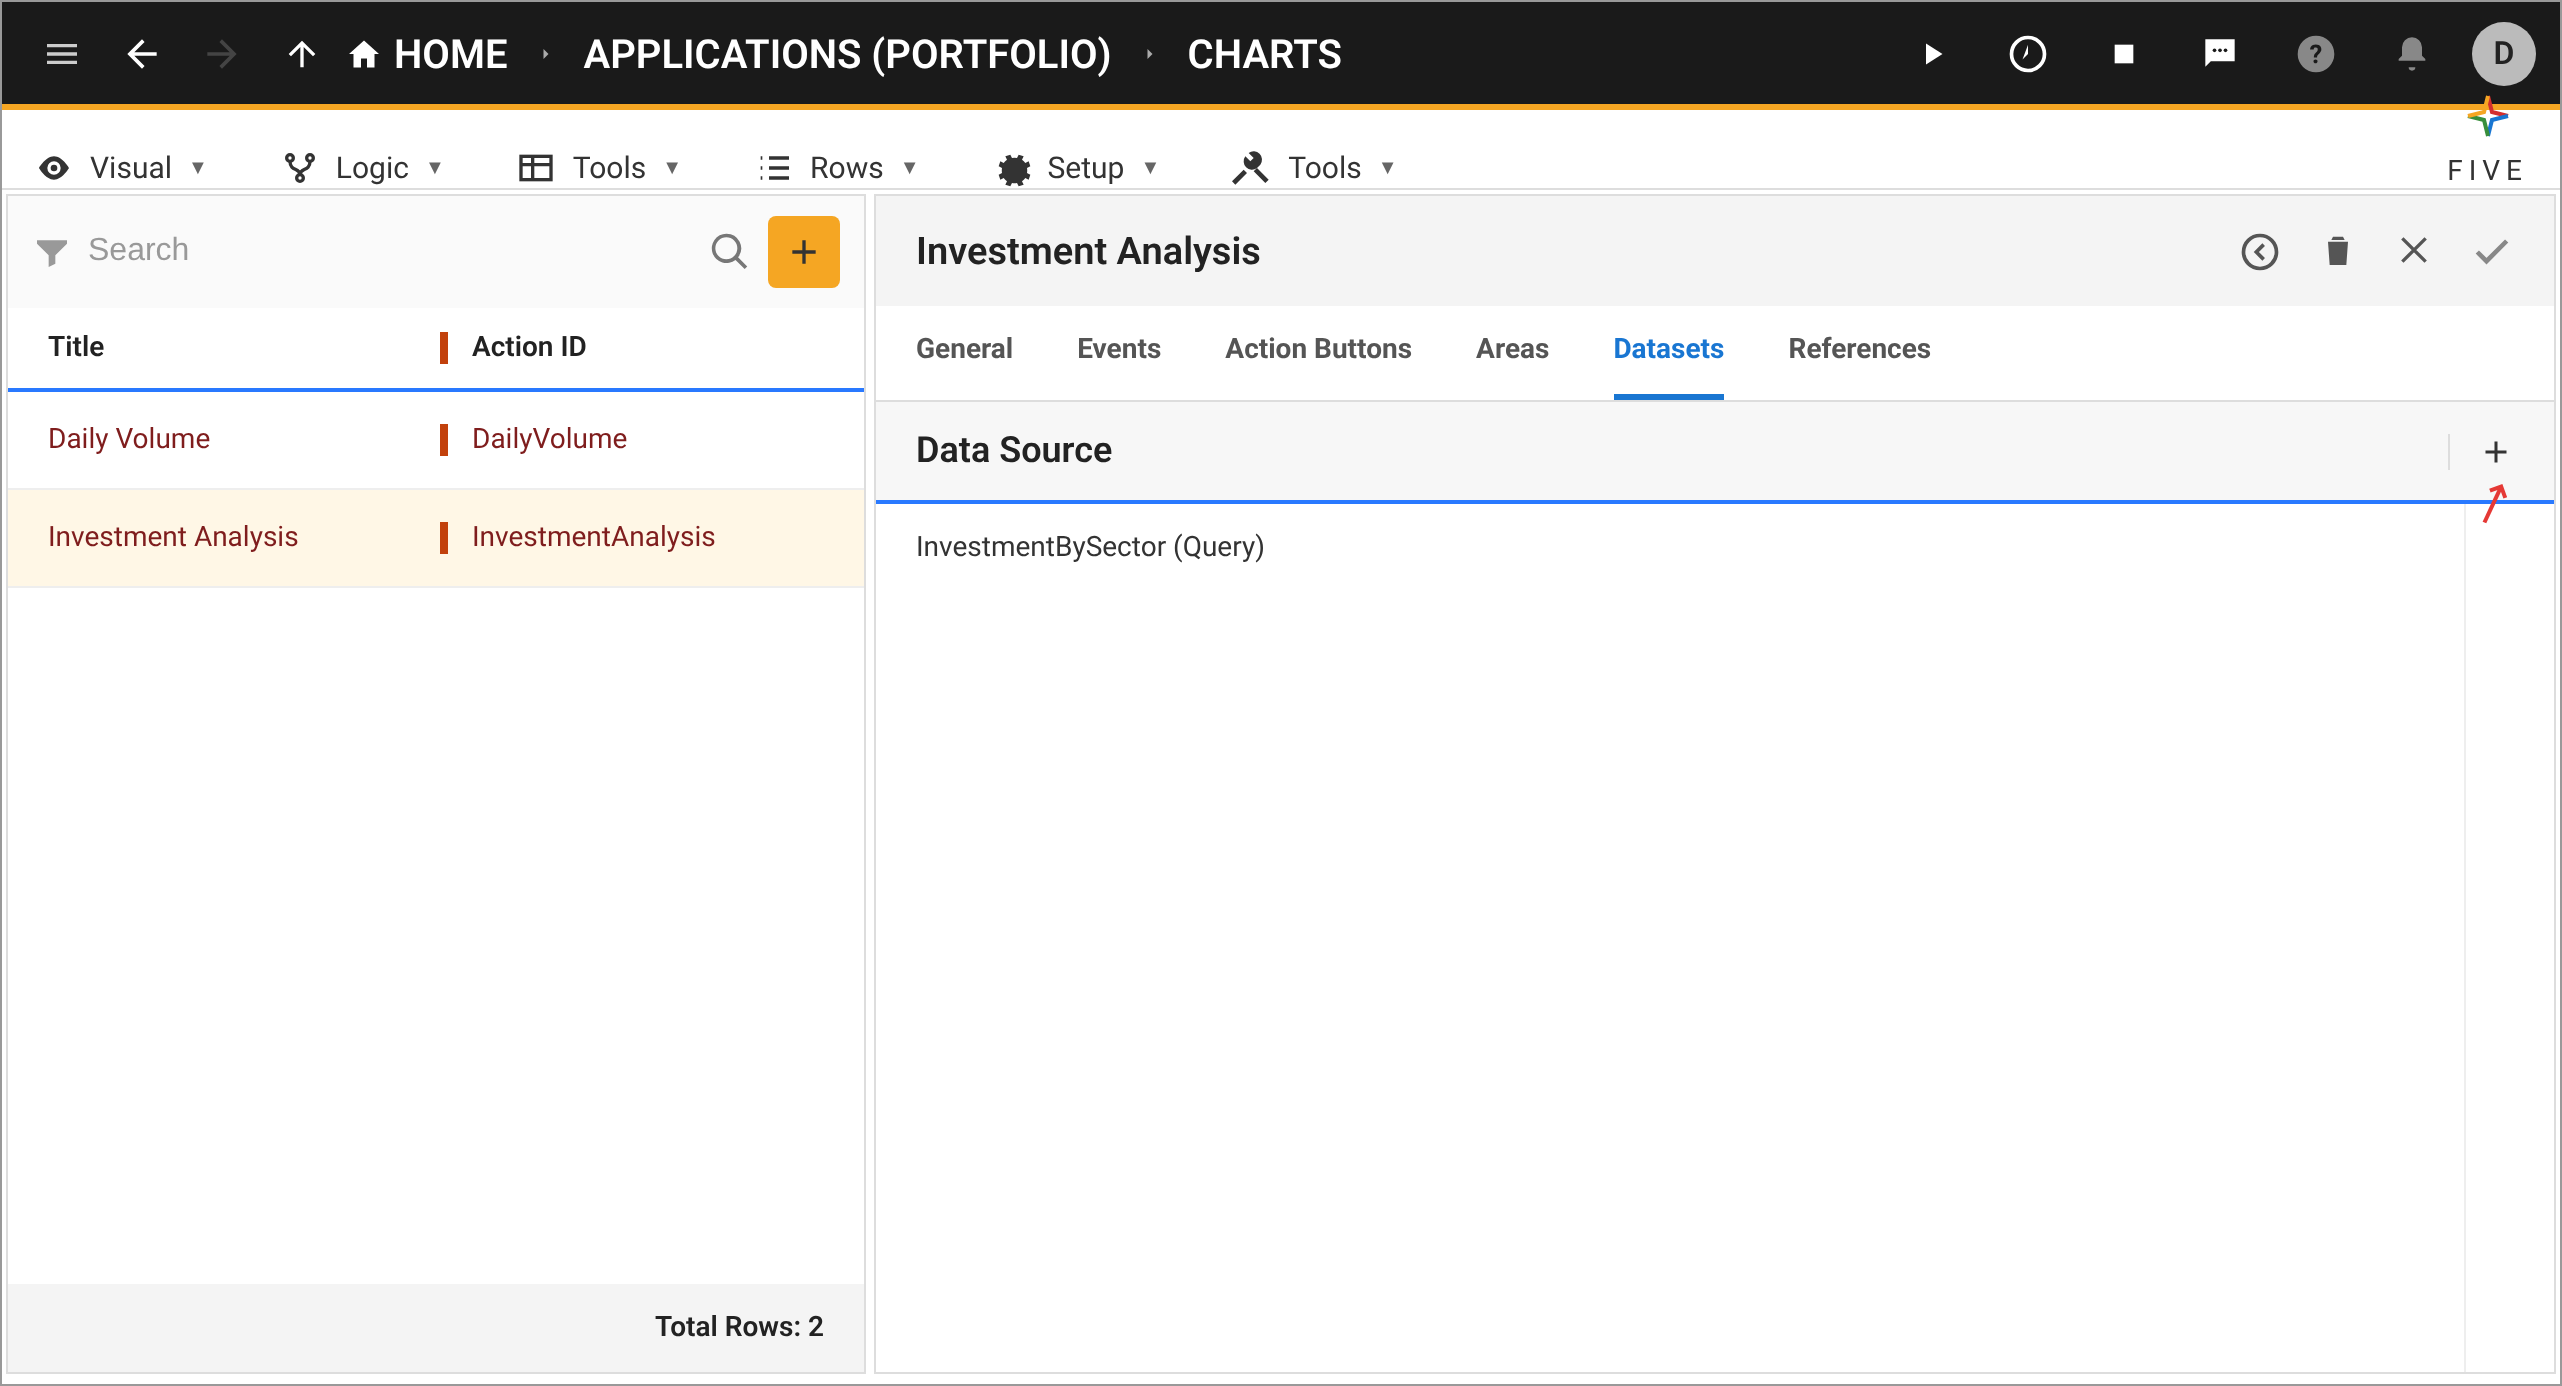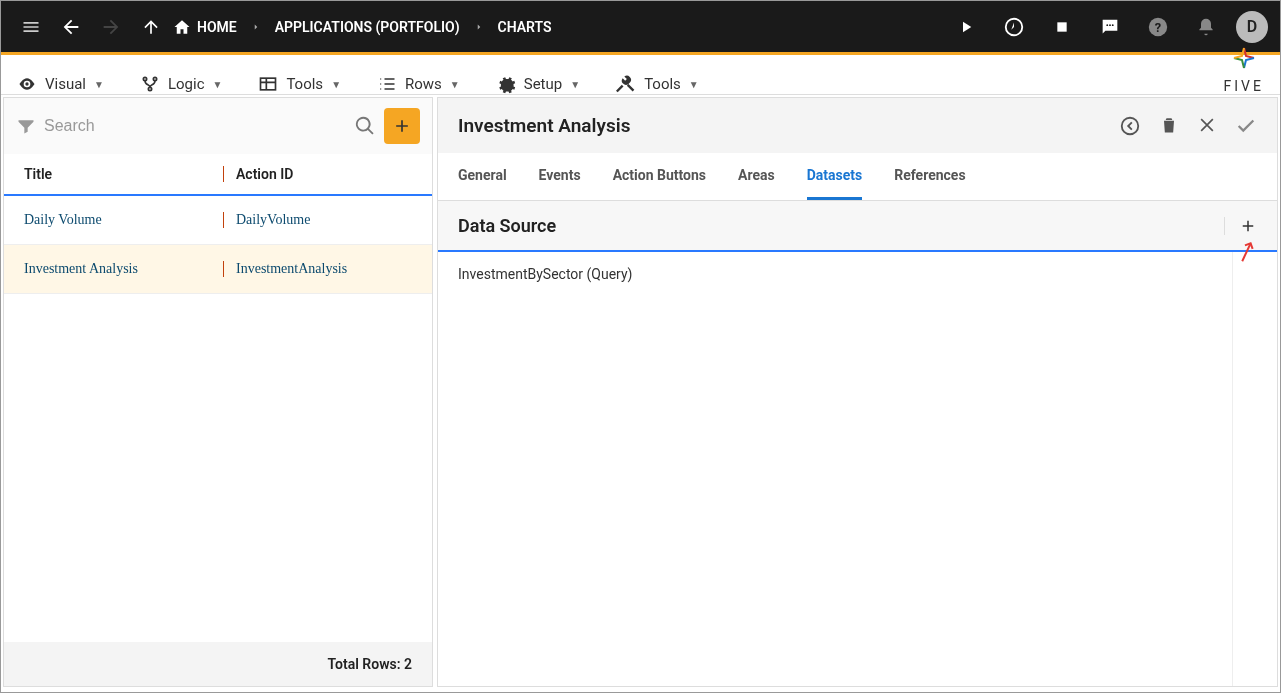--- a/index.html
+++ b/index.html
@@ -3,43 +3,43 @@
 <meta charset="utf-8">
 <style>
 * { box-sizing: border-box; margin: 0; padding: 0; }
 body { font-family: -apple-system, BlinkMacSystemFont, "Segoe UI", Roboto, Arial, sans-serif; background: #fff; width: 1281px; height: 693px; overflow: hidden; border: 1px solid #999; }
 
 .topbar { background: #1a1a1a; height: 54px; display: flex; align-items: center; padding: 0 12px; border-bottom: 3px solid #f5a623; }
 .topbar-left { display: flex; align-items: center; gap: 4px; }
 .topbar-right { margin-left: auto; display: flex; align-items: center; gap: 12px; }
 .topbar .icon-btn { width: 36px; height: 36px; display: flex; align-items: center; justify-content: center; color: #fff; cursor: pointer; }
 .topbar .icon-btn.disabled { color: #555; }
-.breadcrumb { display: flex; align-items: center; color: #fff; font-weight: 600; font-size: 14px; gap: 6px; }
+.breadcrumb { display: flex; align-items: center; color: #fff; font-weight: 600; font-size: 20px; gap: 6px; }
 .breadcrumb .sep { color: #999; margin: 0 8px; }
 .breadcrumb-item { display: flex; align-items: center; gap: 6px; }
 .avatar { width: 32px; height: 32px; border-radius: 50%; background: #bbb; color: #222; display: flex; align-items: center; justify-content: center; font-weight: 600; }
 
 .menubar { height: 40px; display: flex; align-items: flex-end; padding: 0 16px; gap: 36px; border-bottom: 1px solid #ddd; }
 .menubar-item { display: flex; align-items: center; gap: 8px; color: #333; font-size: 15px; cursor: pointer; }
 .menubar-item .tri { font-size: 10px; color: #666; }
 .logo { margin-left: auto; display: flex; align-items: center; gap: 8px; font-size: 14px; color: #333; letter-spacing: 3px; font-weight: 400; flex-direction: column; }
 
 .main { display: flex; height: calc(100% - 97px); }
 
 .leftpanel { width: 430px; border: 1px solid #ddd; margin: 2px; display: flex; flex-direction: column; background: #fafafa; }
 .search-row { display: flex; align-items: center; padding: 10px 12px; gap: 8px; background: #fafafa; }
 .search-input { flex: 1; border: none; background: transparent; font-size: 16px; color: #404040; outline: none; }
 .search-input::placeholder { color: #999; }
 .add-btn { width: 36px; height: 36px; background: #f5a623; border-radius: 4px; display: flex; align-items: center; justify-content: center; color: #333; font-size: 22px; cursor: pointer; }
 
 .list-header { display: flex; padding: 12px 20px; background: #fff; border-bottom: 2px solid #2979ff; font-weight: 600; color: #222; font-size: 14px; }
-.col1 { width: 200px; border-right: 1px solid #c2410c; }
+.col1 { width: 200px; border-right: 4px solid #c2410c; }
 .col2 { flex: 1; padding-left: 12px; }
 .list-body { flex: 1; overflow-y: auto; background: #fff; }
-.list-row { display: flex; padding: 16px 20px; border-bottom: 1px solid #eee; font-size: 14px; color: #0c4a6e; cursor: pointer; font-family: Liberation Serif, serif; }
+.list-row { display: flex; padding: 16px 20px; border-bottom: 1px solid #eee; font-size: 14px; color: #7f1d1d; cursor: pointer; }
 .list-row.selected { background: #fff7e6; }
 .list-footer { padding: 14px 20px; text-align: right; font-weight: 600; font-size: 14px; color: #222; background: #f4f4f4; }
 
 .rightpanel { flex: 1; border: 1px solid #ddd; margin: 2px; display: flex; flex-direction: column; }
 .detail-header { display: flex; align-items: center; padding: 16px 20px; background: #f4f4f4; }
 .detail-title { font-size: 19px; font-weight: 600; color: #222; }
 .detail-actions { margin-left: auto; display: flex; gap: 18px; color: #555; }
 .detail-actions .ic { cursor: pointer; }
 
 .tabs { display: flex; padding: 0 20px; gap: 32px; border-bottom: 1px solid #ddd; background: #fff; }

